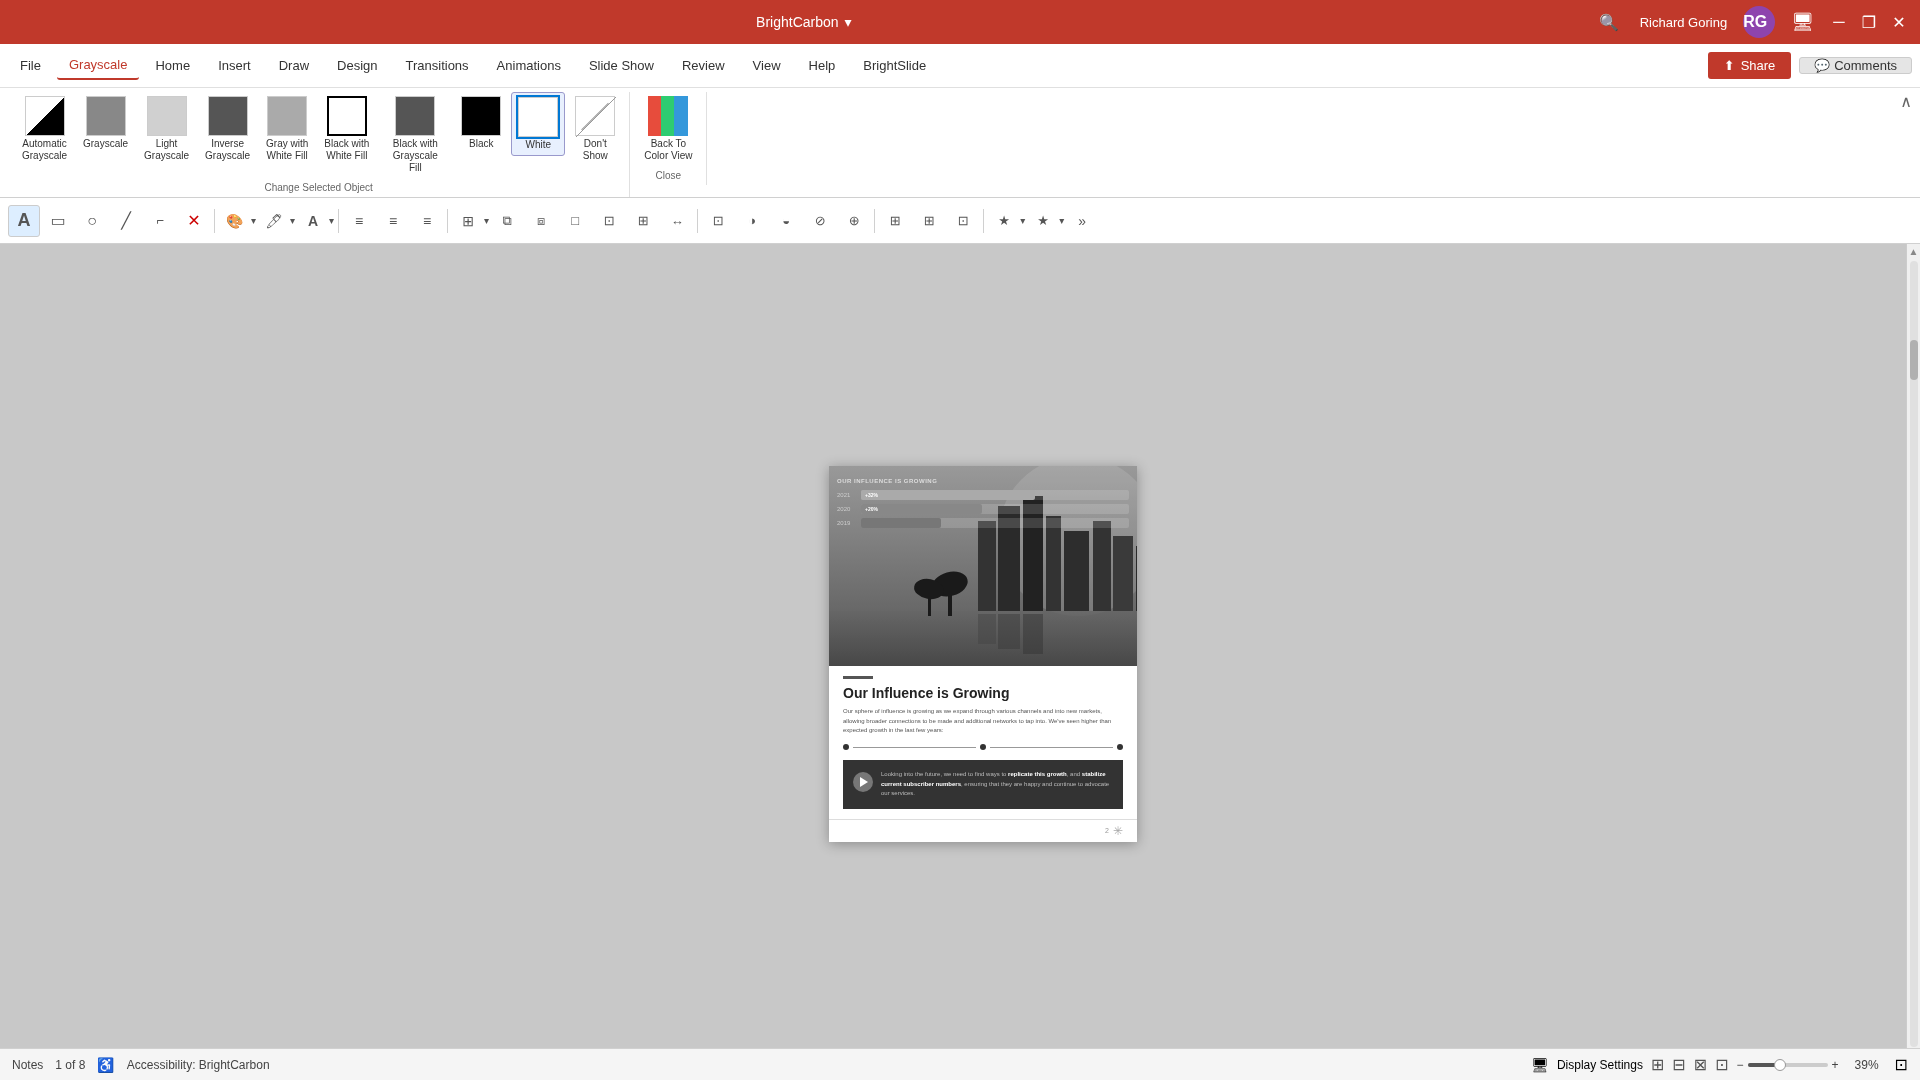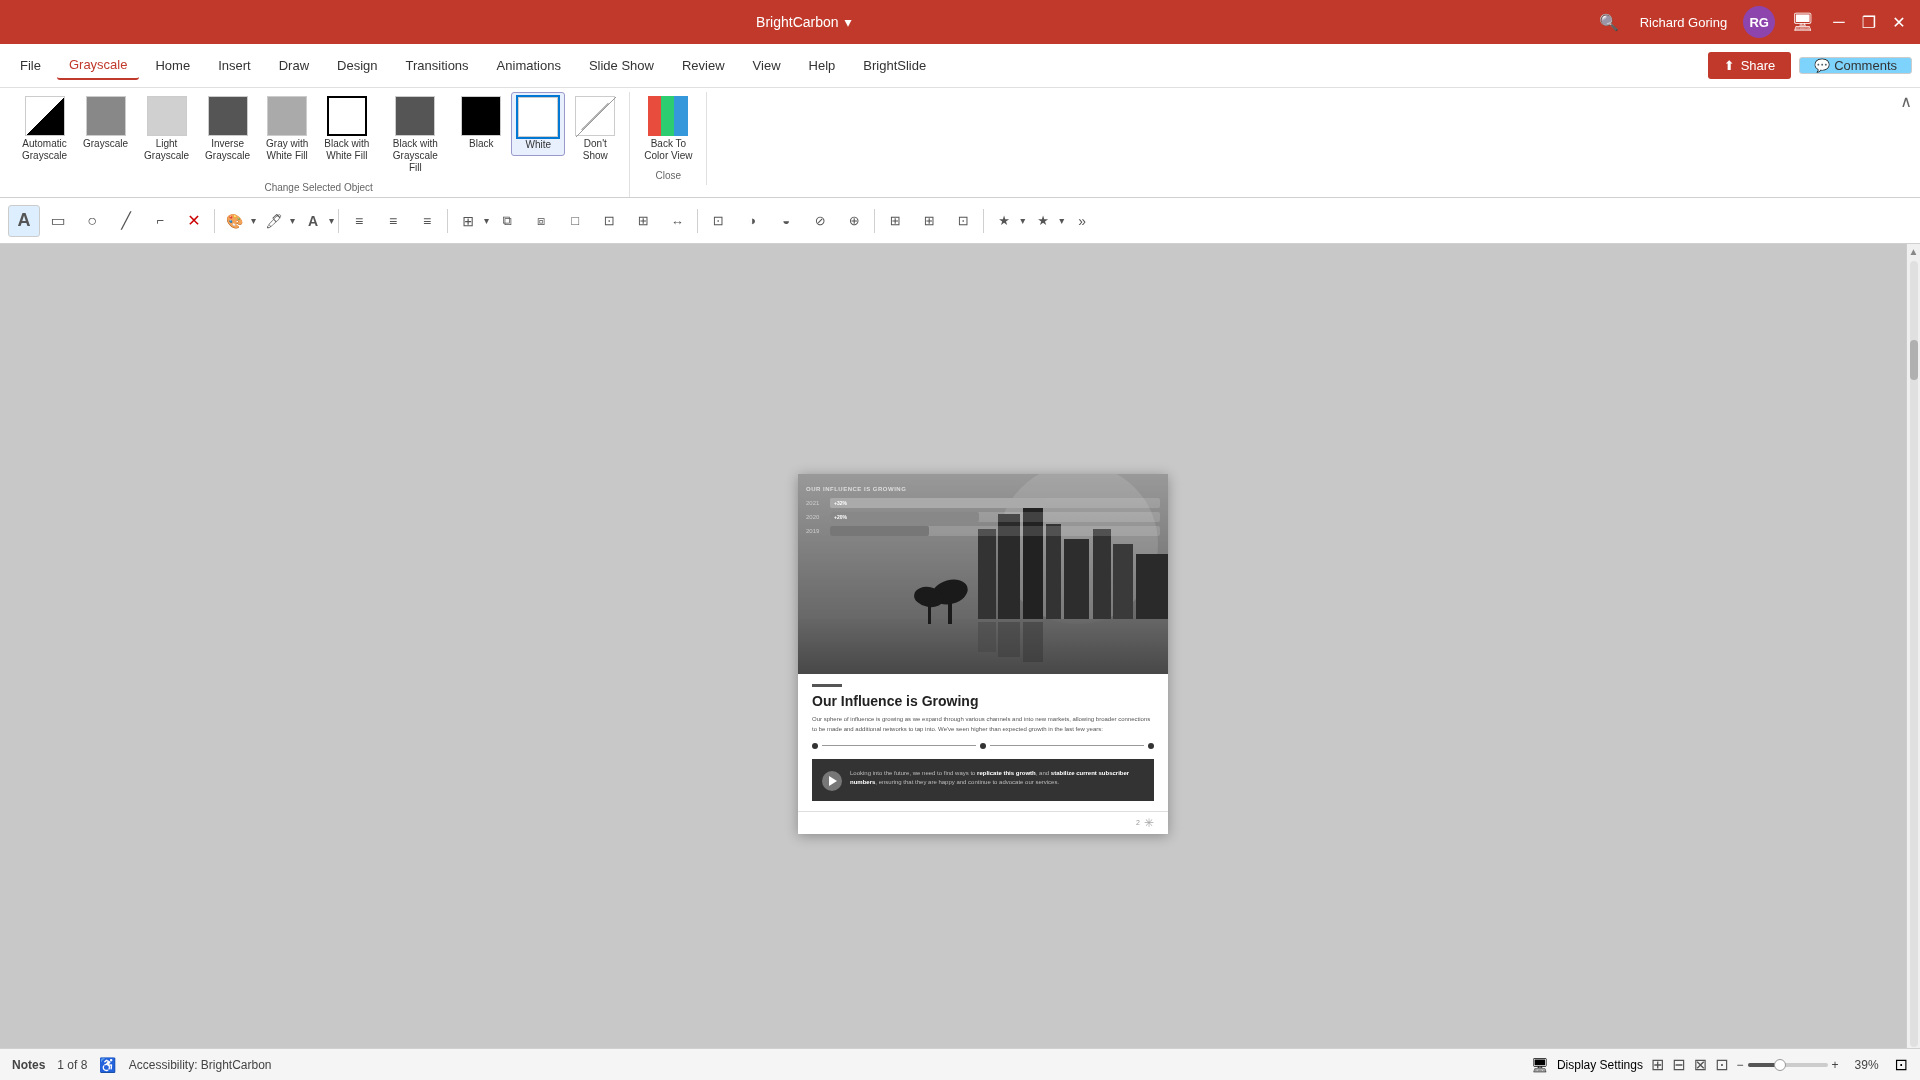--- a/index.html
+++ b/index.html
@@ -14,21 +14,21 @@
       justify-content: space-between;
       padding: 0 12px;
       color: white;
     }
     .title-bar-left { display: flex; align-items: center; gap: 8px; }
     .title-bar-center { display: flex; align-items: center; gap: 6px; font-size: 14px; font-weight: 500; }
     .title-bar-right { display: flex; align-items: center; gap: 16px; }
     .window-controls { display: flex; gap: 12px; align-items: center; }
     .window-btn { width: 18px; height: 18px; display: flex; align-items: center; justify-content: center; cursor: pointer; color: white; font-size: 16px; }
     .search-icon-title { width: 28px; height: 28px; display: flex; align-items: center; justify-content: center; font-size: 16px; cursor: pointer; }
-    .user-avatar { width: 32px; height: 32px; background: #8e44ad; border-radius: 50%; display: flex; align-items: center; justify-content: center; font-size: 13px; font-weight: bold; color: white; }
+    .user-avatar { width: 32px; height: 32px; background: #8e44ad; border-radius: 50%; display: flex; align-items: center; justify-content: flex-start; font-size: 16px; font-weight: bold; color: white; }
     .monitor-icon { font-size: 18px; cursor: pointer; }
 
     
     .menu-bar {
       background: white;
       height: 44px;
       display: flex;
       align-items: center;
       padding: 0 8px;
       border-bottom: 1px solid #e0e0e0;
@@ -53,21 +53,21 @@
       border: none;
       padding: 6px 16px;
       border-radius: 3px;
       font-size: 13px;
       cursor: pointer;
       display: flex;
       align-items: center;
       gap: 6px;
     }
     .comments-btn {
-      background: #7dd3fc;
+      background: #e5e5e5;
       color: #333;
       border: 1px solid #ccc;
       padding: 0 14px;
       border-radius: 3px;
       font-size: 13px;
       cursor: pointer;
     }
 
     
     .ribbon {
@@ -179,21 +179,21 @@
       display: flex;
       align-items: center;
       justify-content: center;
       background: #c8c8c8;
       overflow: hidden;
       position: relative;
     }
 
     
     .slide {
-      width: 370px;
+      width: 308px;
       background: white;
       box-shadow: 0 2px 12px rgba(0,0,0,0.3);
       position: relative;
       overflow: hidden;
       margin-left: 46px;
     }
 
     
     .slide-top-image {
       width: 100%;
@@ -642,21 +642,21 @@
       <div style="flex:1; height:6px; background:#e0e0e0; border-radius:3px; margin:0 2px; position:relative;">
         <div style="height:6px; width:30%; background:#b0b0b0; border-radius:3px; position:absolute; left:30%;"></div>
       </div>
       <span style="font-size:10px; color:#888; cursor:pointer; padding:2px;">▶</span>
     </div>
   </div>
 </div>
 
 <div class="status-bar">
   <div class="status-left">
-    <span style="cursor:pointer;font-weight:bold;">Notes</span>
+    <span style="cursor:pointer;">Notes</span>
     <span>
       <span>1 of 8</span>
     </span>
     <span style="font-size:14px;">♿</span>
     <span style="cursor:pointer;">Accessibility: BrightCarbon</span>
   </div>
   <div class="status-right">
     <span style="font-size:14px;">🖥</span>
     <span style="cursor:pointer; font-size:12px;">Display Settings</span>
     <div class="status-icons">

